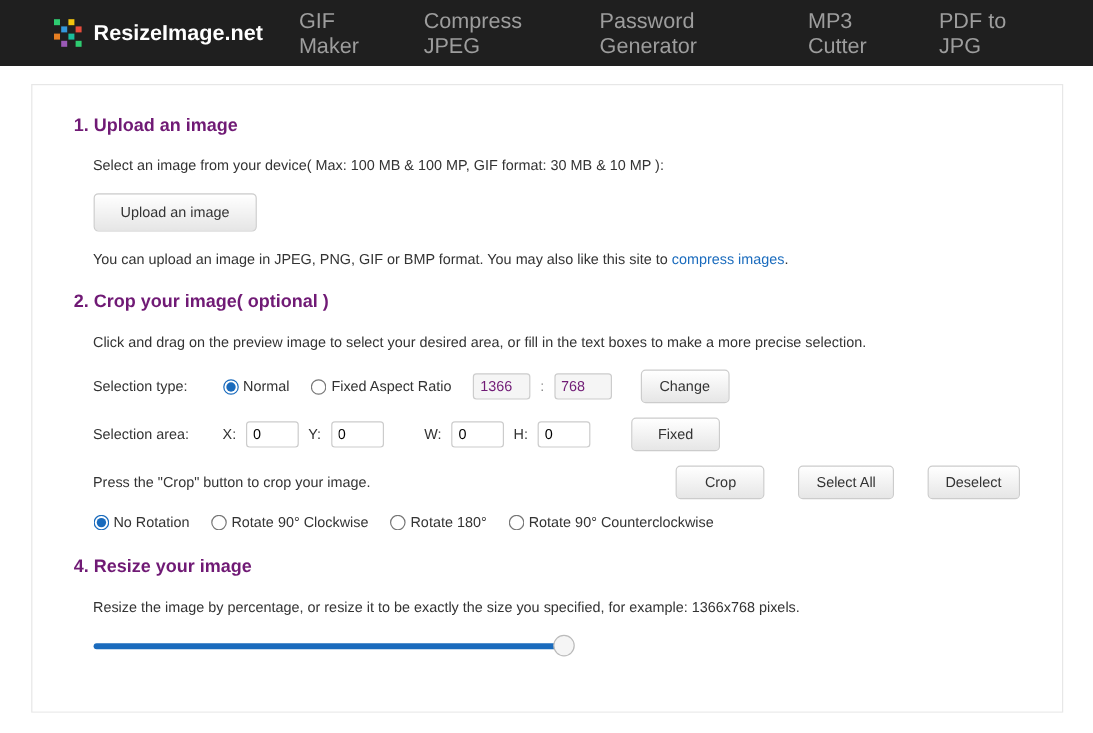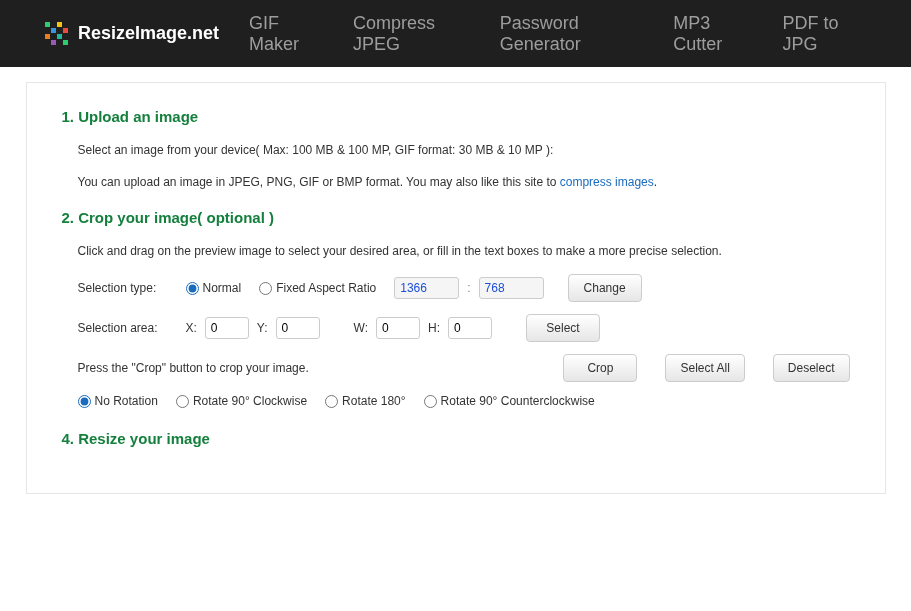--- a/index.html
+++ b/index.html
@@ -1,34 +1,34 @@
 <!DOCTYPE html>
 <html><head>
 <meta charset="utf-8">
 <style>
 * { margin: 0; padding: 0; box-sizing: border-box; }
 body { font-family: "Helvetica Neue", Helvetica, Arial, sans-serif; font-size: 13px; color: #333; background: #fff; }
-.navbar { background: #1f1f1f; height: 67px; display: flex; align-items: center; padding: 0 45px; }
+.navbar { background: #1f1f1f; height: 55px; display: flex; align-items: center; padding: 0 45px; }
 .logo-icon { display: grid; grid-template-columns: repeat(4, 5px); grid-template-rows: repeat(4, 5px); gap: 1px; margin-right: 10px; }
 .logo-icon span { display: block; width: 5px; height: 5px; }
 .brand-text { color: #fff; font-size: 18px; font-weight: bold; }
 .nav-spacer { flex: 1; }
 .nav-link { color: #9d9d9d; text-decoration: none; font-size: 18px; margin-left: 30px; cursor: pointer; }
 .container { max-width: 860px; margin: 0 auto; background: #fff; border: 1px solid #e7e7e7; margin-top: 15px; padding: 25px 35px 30px 35px; }
-.section-title { color: #15803d; font-size: 15px; font-weight: bold; margin-top: 18px; margin-bottom: 16px; }
+.section-title { color: #701a75; font-size: 15px; font-weight: bold; margin-top: 18px; margin-bottom: 16px; }
 .section-title:first-child { margin-top: 0; }
 .section-body { padding-left: 16px; }
 .desc { font-size: 12px; color: #333; margin-bottom: 14px; line-height: 1.5; }
 .btn { display: inline-block; background: linear-gradient(#fff, #e6e6e6); border: 1px solid #ccc; border-radius: 4px; padding: 7px 18px; font-size: 12px; color: #333; cursor: pointer; min-width: 70px; text-align: center; }
 .btn-upload { padding: 8px 22px; }
 .link { color: #1a6bbd; text-decoration: none; cursor: pointer; }
 .form-row { display: flex; align-items: center; gap: 8px; font-size: 12px; margin-bottom: 12px; flex-wrap: wrap; }
 .form-row label { font-size: 12px; }
 input[type="text"].small { width: 44px; padding: 3px 5px; border: 1px solid #ccc; border-radius: 3px; font-size: 12px; text-align: left; }
-input[type="text"].ratio { width: 65px; padding: 3px 5px; border: 1px solid #ccc; border-radius: 3px; font-size: 12px; background: #f5f5f5; color: #1d4ed8; }
+input[type="text"].ratio { width: 48px; padding: 3px 5px; border: 1px solid #ccc; border-radius: 3px; font-size: 12px; background: #f5f5f5; color: #701a75; }
 .radio-item { display: inline-flex; align-items: center; gap: 4px; margin-right: 10px; }
 input[type="radio"] { accent-color: #1a6bbd; cursor: pointer; }
 .crop-btns { display: inline-flex; gap: 28px; }
 .btn-wide { min-width: 74px; padding: 6px 14px; }
 .slider-wrap { position: relative; width: 392px; height: 18px; margin-bottom: 16px; margin-top: 4px; }
 .slider-track { position: absolute; top: 7px; left: 0; right: 0; height: 5px; background: #1a6bbd; border-radius: 3px; }
 .slider-handle { position: absolute; top: 0; right: -9px; width: 18px; height: 18px; background: #f5f5f5; border: 1px solid #bbb; border-radius: 50%; cursor: pointer; }
 .colon { color: #888; }
 </style>
 </head>
@@ -60,20 +60,21 @@
   <a class="nav-link">Password Generator</a>
   <a class="nav-link">MP3 Cutter</a>
   <a class="nav-link">PDF to JPG</a>
 </div>
 
 <div class="container">
 
   <div class="section-title">1. Upload an image</div>
   <div class="section-body">
     <div class="desc">Select an image from your device( Max: 100 MB &amp; 100 MP, GIF format: 30 MB &amp; 10 MP ):</div>
+    <button class="btn btn-upload">Upload an image</button>
     <div class="desc" style="margin-top:14px; margin-bottom:0;">
       <span>You can upload an image in JPEG, PNG, GIF or BMP format. You may also like this site to </span><a class="link">compress images</a><span>.</span>
     </div>
   </div>
 
   <div class="section-title">2. Crop your image( optional )</div>
   <div class="section-body">
     <div class="desc">Click and drag on the preview image to select your desired area, or fill in the text boxes to make a more precise selection.</div>
 
     <div class="form-row">
@@ -98,21 +99,21 @@
       <span>X:</span>
       <input type="text" class="small" value="0" style="">
       <span>Y:</span>
       <input type="text" class="small" value="0" style="">
       <span style="width:18px;"></span>
       <span>W:</span>
       <input type="text" class="small" value="0" style="">
       <span>H:</span>
       <input type="text" class="small" value="0" style="">
       <span style="width:18px;"></span>
-      <button class="btn btn-wide">Select</button>
+      <button class="btn btn-wide">Fixed</button>
     </div>
 
     <div class="form-row" style="justify-content: space-between; align-items: center;">
       <span>Press the "Crop" button to crop your image.</span>
       <div class="crop-btns">
         <button class="btn btn-wide">Crop</button>
         <button class="btn btn-wide">Select All</button>
         <button class="btn btn-wide">Deselect</button>
       </div>
     </div>
@@ -133,14 +134,22 @@
           <span>Rotate 180°</span>
         </label>
       <label class="radio-item">
           <input type="radio" name="rot" style="">
           <span>Rotate 90° Counterclockwise</span>
         </label>
     </div>
   </div>
 
   <div class="section-title" style="margin-top:22px;">4. Resize your image</div>
+  <div class="section-body">
+    <div class="desc">Resize the image by percentage, or resize it to be exactly the size you specified, for example: 1366x768 pixels.</div>
+    <div class="slider-wrap">
+      <div class="slider-track"></div>
+      <div class="slider-handle"></div>
+    </div>
+
+  </div>
 
 </div>
 
 </body></html>

